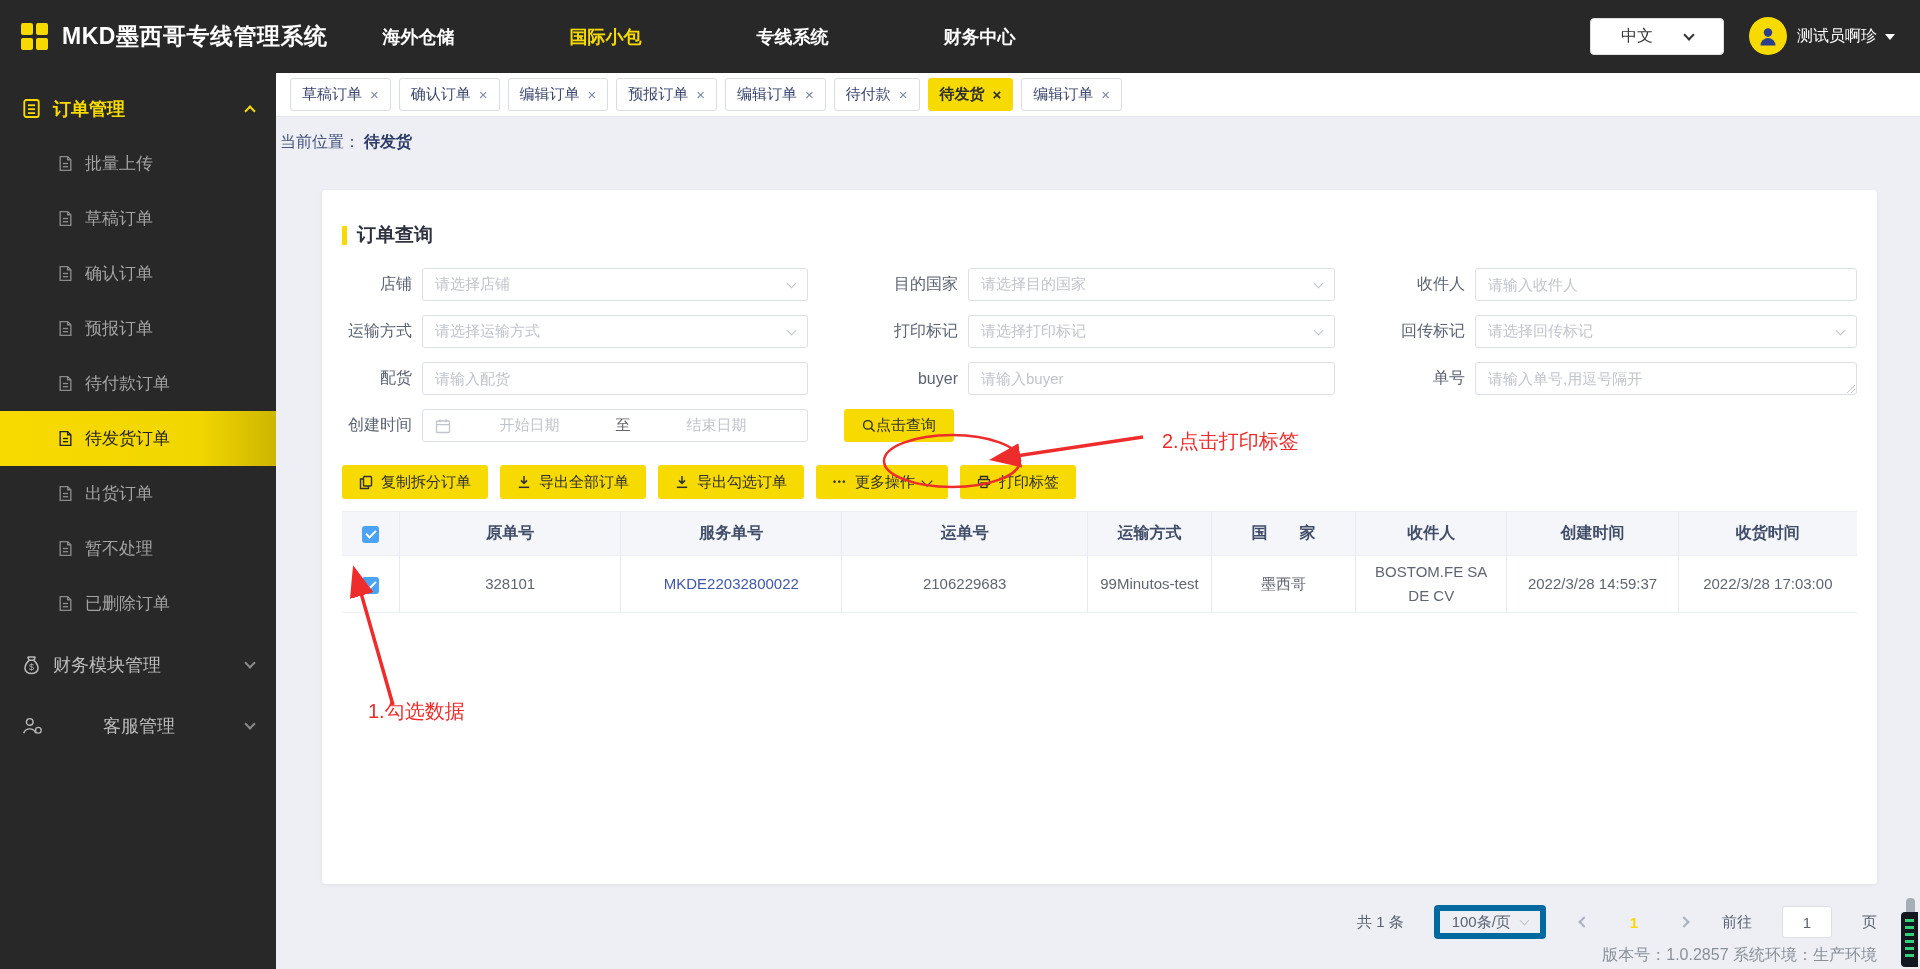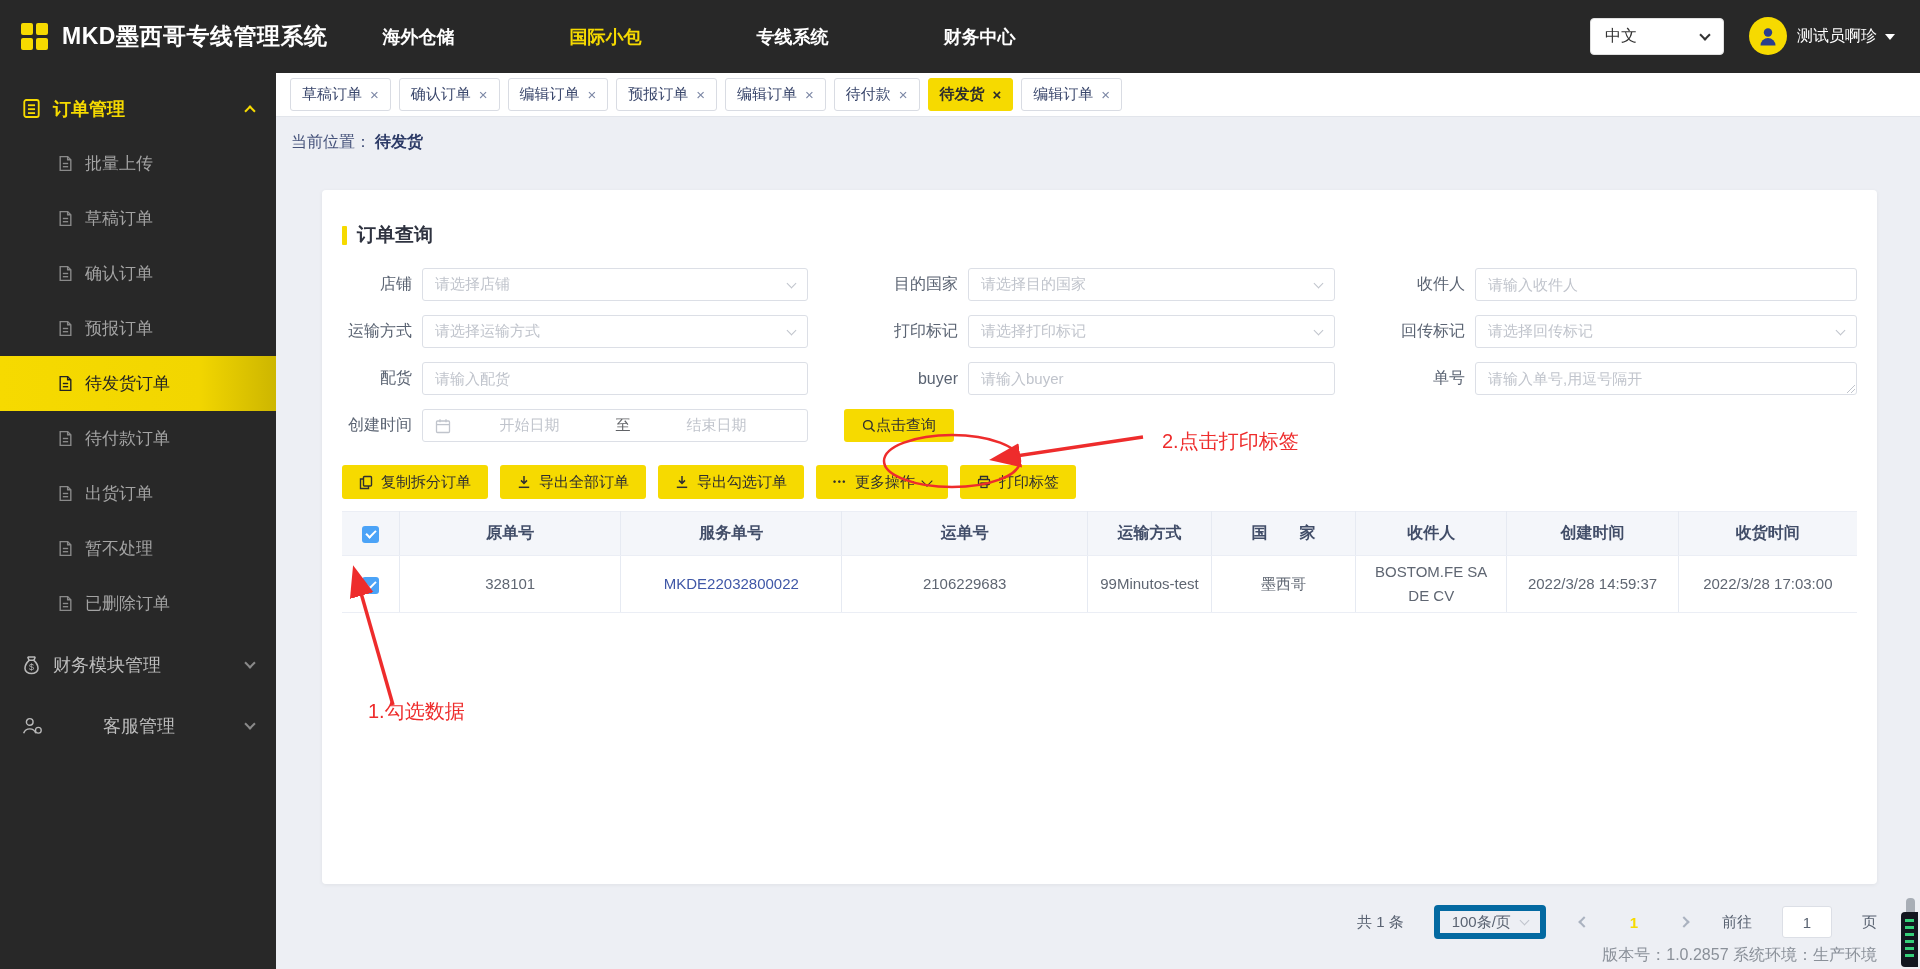--- a/index.html
+++ b/index.html
@@ -7,21 +7,21 @@
   body { font-family:"Liberation Sans","DejaVu Sans",sans-serif; background:#edeff4; position:relative; }
 
   
   .topbar { position:absolute; left:0; top:0; width:1920px; height:73px; background:#282828; display:flex; align-items:center; z-index:5; }
   .logo { width:27px; height:27px; margin-left:21px; display:grid; grid-template-columns:12px 12px; grid-template-rows:12px 12px; gap:3px; }
   .logo i { background:#f6da00; border-radius:2px; }
   .app-title { color:#fff; font-size:23px; font-weight:bold; margin-left:14px; letter-spacing:.5px; }
   .top-nav { display:flex; margin-left:55px; gap:115px; }
   .top-nav .nav-item { color:#fff; font-size:18px; font-weight:bold; cursor:pointer; }
   .top-nav .nav-item.active { color:#f6da00; }
-  .lang-select { position:absolute; left:1590px; top:18px; width:134px; height:37px; background:#fff; border:1px solid #e0e0e0; border-radius:4px; display:flex; align-items:center; padding:0 14px; font-size:16px; color:#333; justify-content:space-between; cursor:pointer; }
+  .lang-select { position:absolute; left:1590px; top:18px; width:134px; height:37px; background:#fff; border:1px solid #e0e0e0; border-radius:4px; display:flex; align-items:center; padding:0 30px; font-size:16px; color:#333; justify-content:space-between; cursor:pointer; }
   .avatar { position:absolute; left:1749px; top:17px; width:38px; height:38px; border-radius:50%; background:#f6da00; display:flex; align-items:center; justify-content:center; }
   .user-wrap { position:absolute; left:1797px; top:0; height:73px; display:flex; align-items:center; gap:8px; cursor:pointer; }
   .user-name { color:#fff; font-size:16px; }
   .caret-down { width:0; height:0; border-left:5px solid transparent; border-right:5px solid transparent; border-top:6px solid #fff; display:inline-block; }
 
   
   .sidebar { position:absolute; left:0; top:73px; width:276px; height:896px; background:#282828; z-index:4; }
   .side-group { height:55px; display:flex; align-items:center; padding:0 22px; color:#bdbdbd; font-size:18px; cursor:pointer; }
   .side-group.first { color:#f6da00; margin-top:8px; font-weight:bold; }
   .side-group .g-label { margin-left:12px; flex:1; }
@@ -34,21 +34,21 @@
   .chev.left { transform:rotate(135deg); }
   .chev.right { transform:rotate(-45deg); }
 
   
   .main { position:absolute; left:276px; top:73px; width:1644px; height:896px; background:#edeff4; }
   .tabstrip { height:44px; background:#fff; border-bottom:1px solid #e2e5eb; display:flex; align-items:center; padding-left:14px; gap:8px; }
   .tab { height:33px; display:flex; align-items:center; padding:0 11px; border:1px solid #d9dce3; border-radius:3px; background:#fff; font-size:15px; color:#39466b; cursor:pointer; white-space:nowrap; }
   .tab .close { margin-left:8px; color:#7c87a5; font-size:15px; line-height:1; }
   .tab.active { background:#f6da00; border-color:#f6da00; color:#2d2d2d; font-weight:bold; }
   .tab.active .close { color:#2d2d2d; }
-  .breadcrumb { height:50px; display:flex; align-items:center; padding-left:15px; font-size:16px; color:#45527a; }
+  .breadcrumb { height:50px; display:flex; align-items:center; padding-left:4px; font-size:16px; color:#45527a; }
   .breadcrumb b { color:#2c3a66; margin-left:4px; font-weight:bold; }
 
   .card { margin:23px 43px 0 46px; width:1555px; height:694px; background:#fff; border-radius:4px; box-shadow:0 1px 4px rgba(0,0,0,.06); padding:20px; }
   .section-title { display:flex; align-items:center; margin-top:12px; }
   .section-title .bar { width:5px; height:19px; background:#f6da00; border-radius:1px; }
   .section-title .txt { font-size:19px; font-weight:bold; color:#2f3340; margin-left:10px; }
 
   
   .form { margin-top:20px; }
   .frow { display:flex; align-items:center; margin-bottom:14px; }
@@ -176,37 +176,37 @@
   </div>
   <div class="side-item">
     <svg class="icon" width="15" height="17" viewBox="0 0 14 16">
         <path d="M2 1.5 h7 l3 3 v10 h-10 z" fill="none" stroke="#8a8a8a" stroke-width="1.3"></path>
         <path d="M9 1.5 v3 h3" fill="none" stroke="#8a8a8a" stroke-width="1.3"></path>
         <line x1="4.5" y1="8" x2="9.5" y2="8" stroke="#8a8a8a" stroke-width="1.3"></line>
         <line x1="4.5" y1="11" x2="9.5" y2="11" stroke="#8a8a8a" stroke-width="1.3"></line>
       </svg>
     <span class="s-label">预报订单</span>
   </div>
+  <div class="side-item">
+    <svg class="icon" width="15" height="17" viewBox="0 0 14 16">
+        <path d="M2 1.5 h7 l3 3 v10 h-10 z" fill="none" stroke="#8a8a8a" stroke-width="1.3"></path>
+        <path d="M9 1.5 v3 h3" fill="none" stroke="#8a8a8a" stroke-width="1.3"></path>
+        <line x1="4.5" y1="8" x2="9.5" y2="8" stroke="#8a8a8a" stroke-width="1.3"></line>
+        <line x1="4.5" y1="11" x2="9.5" y2="11" stroke="#8a8a8a" stroke-width="1.3"></line>
+      </svg>
+    <span class="s-label">待付款订单</span>
+  </div>
   <div class="side-item selected">
     <svg class="icon" width="15" height="17" viewBox="0 0 14 16">
         <path d="M2 1.5 h7 l3 3 v10 h-10 z" fill="none" stroke="#232323" stroke-width="1.3"></path>
         <path d="M9 1.5 v3 h3" fill="none" stroke="#232323" stroke-width="1.3"></path>
         <line x1="4.5" y1="8" x2="9.5" y2="8" stroke="#232323" stroke-width="1.3"></line>
         <line x1="4.5" y1="11" x2="9.5" y2="11" stroke="#232323" stroke-width="1.3"></line>
       </svg>
     <span class="s-label">待发货订单</span>
-  </div>
-  <div class="side-item">
-    <svg class="icon" width="15" height="17" viewBox="0 0 14 16">
-        <path d="M2 1.5 h7 l3 3 v10 h-10 z" fill="none" stroke="#8a8a8a" stroke-width="1.3"></path>
-        <path d="M9 1.5 v3 h3" fill="none" stroke="#8a8a8a" stroke-width="1.3"></path>
-        <line x1="4.5" y1="8" x2="9.5" y2="8" stroke="#8a8a8a" stroke-width="1.3"></line>
-        <line x1="4.5" y1="11" x2="9.5" y2="11" stroke="#8a8a8a" stroke-width="1.3"></line>
-      </svg>
-    <span class="s-label">待付款订单</span>
   </div>
   <div class="side-item">
     <svg class="icon" width="15" height="17" viewBox="0 0 14 16">
         <path d="M2 1.5 h7 l3 3 v10 h-10 z" fill="none" stroke="#8a8a8a" stroke-width="1.3"></path>
         <path d="M9 1.5 v3 h3" fill="none" stroke="#8a8a8a" stroke-width="1.3"></path>
         <line x1="4.5" y1="8" x2="9.5" y2="8" stroke="#8a8a8a" stroke-width="1.3"></line>
         <line x1="4.5" y1="11" x2="9.5" y2="11" stroke="#8a8a8a" stroke-width="1.3"></line>
       </svg>
     <span class="s-label">出货订单</span>
   </div>

